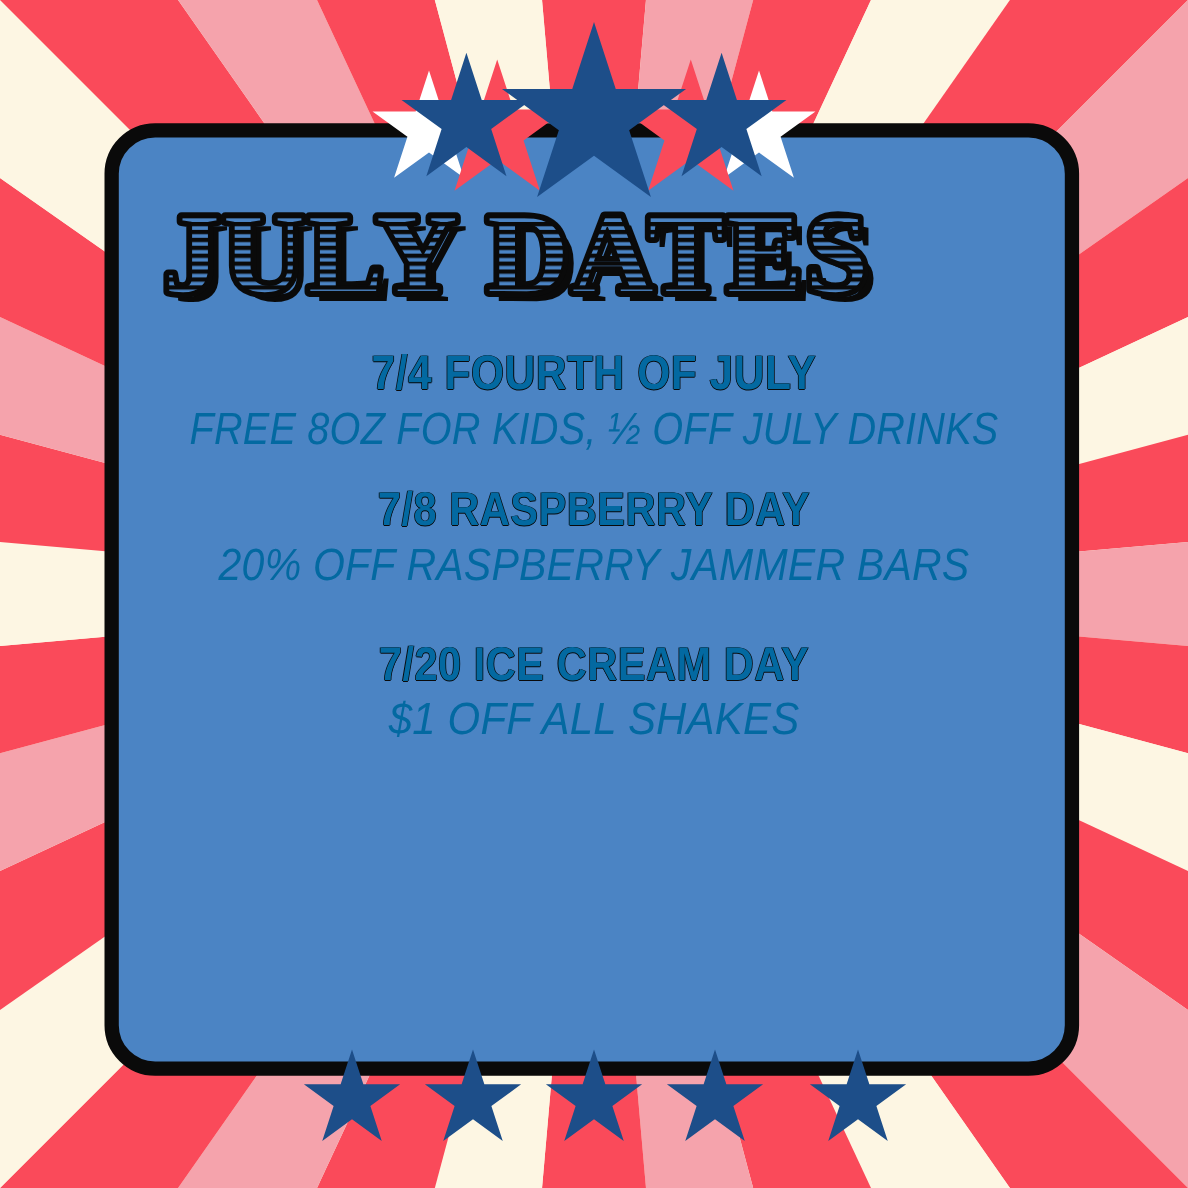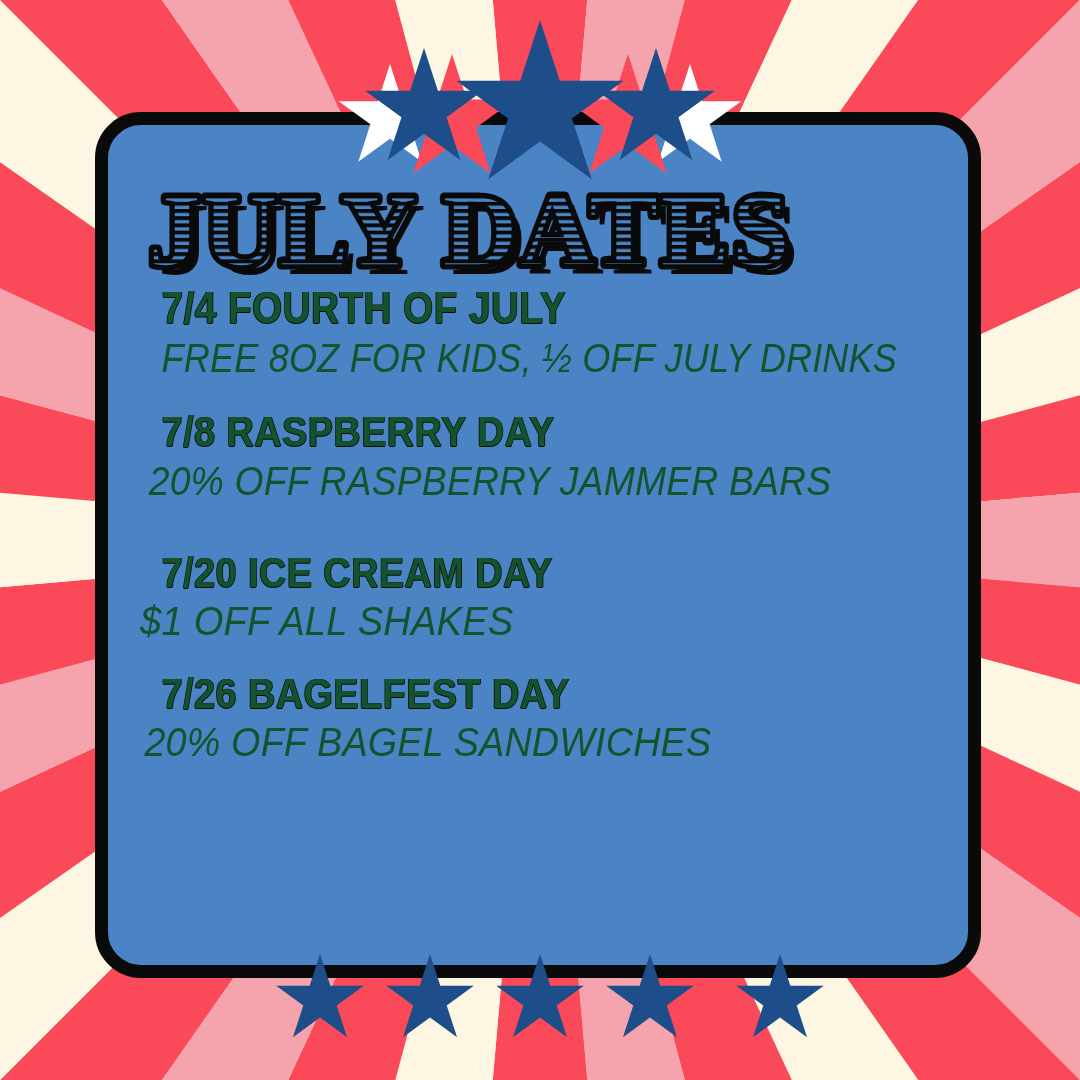--- a/index.html
+++ b/index.html
@@ -56,25 +56,25 @@
     display:flex;
     align-items:center;
     justify-content:center;
   }
   #title-svg { display:block; }
 
   
   #events {
     position:absolute;
     left:110px;
-    top:284px;
+    top:316px;
     width:860px;
     z-index:5;
-    text-align:left;
-    color:#14532d;
+    text-align:center;
+    color:#0369a1;
   }
 
   .event { margin-bottom:16px; }
   .event:last-child { margin-bottom:0; }
 
   .ev-head {
     font-family:"Liberation Sans", sans-serif;
     font-weight:700;
     font-size:43px;
     line-height:1.08;
@@ -194,24 +194,20 @@
         <div class="ev-sub">FREE 8OZ FOR KIDS, ½ OFF JULY DRINKS</div>
       </div>
       <div class="event" data-idx="1">
         <div class="ev-head">7/8 RASPBERRY DAY</div>
         <div class="ev-sub">20% OFF RASPBERRY JAMMER BARS</div>
       </div>
       <div class="event" data-idx="3">
         <div class="ev-head">7/20 ICE CREAM DAY</div>
         <div class="ev-sub">$1 OFF ALL SHAKES</div>
       </div>
-      <div class="event" data-idx="4">
-        <div class="ev-head">7/26 BAGELFEST DAY</div>
-        <div class="ev-sub">20% OFF BAGEL SANDWICHES</div>
-      </div>
     </div>
 
   <svg id="stars-top" class="star-layer" viewBox="0 0 1080 1080" aria-hidden="true">
       <path d="M 390.00 64.00 L 402.12 101.31 L 441.36 101.31 L 409.62 124.37 L 421.74 161.69 L 390.00 138.63 L 358.26 161.69 L 370.38 124.37 L 338.64 101.31 L 377.88 101.31 Z" fill="#FFFFFF"></path>
       <path d="M 690.00 64.00 L 702.12 101.31 L 741.36 101.31 L 709.62 124.37 L 721.74 161.69 L 690.00 138.63 L 658.26 161.69 L 670.38 124.37 L 638.64 101.31 L 677.88 101.31 Z" fill="#FFFFFF"></path>
       <path d="M 452.00 54.00 L 466.82 99.60 L 514.77 99.60 L 475.98 127.79 L 490.79 173.40 L 452.00 145.21 L 413.21 173.40 L 428.02 127.79 L 389.23 99.60 L 437.18 99.60 Z" fill="#FA4A5A"></path>
       <path d="M 628.00 54.00 L 642.82 99.60 L 690.77 99.60 L 651.98 127.79 L 666.79 173.40 L 628.00 145.21 L 589.21 173.40 L 604.02 127.79 L 565.23 99.60 L 613.18 99.60 Z" fill="#FA4A5A"></path>
       <path d="M 424.00 48.00 L 437.92 90.84 L 482.97 90.84 L 446.52 117.32 L 460.44 160.16 L 424.00 133.68 L 387.56 160.16 L 401.48 117.32 L 365.03 90.84 L 410.08 90.84 Z" fill="#1D4E89"></path>
       <path d="M 656.00 48.00 L 669.92 90.84 L 714.97 90.84 L 678.52 117.32 L 692.44 160.16 L 656.00 133.68 L 619.56 160.16 L 633.48 117.32 L 597.03 90.84 L 642.08 90.84 Z" fill="#1D4E89"></path>
       <path d="M 540.00 20.00 L 559.76 80.80 L 623.69 80.81 L 571.97 118.39 L 591.73 179.19 L 540.00 141.62 L 488.27 179.19 L 508.03 118.39 L 456.31 80.81 L 520.24 80.80 Z" fill="#1D4E89"></path>

